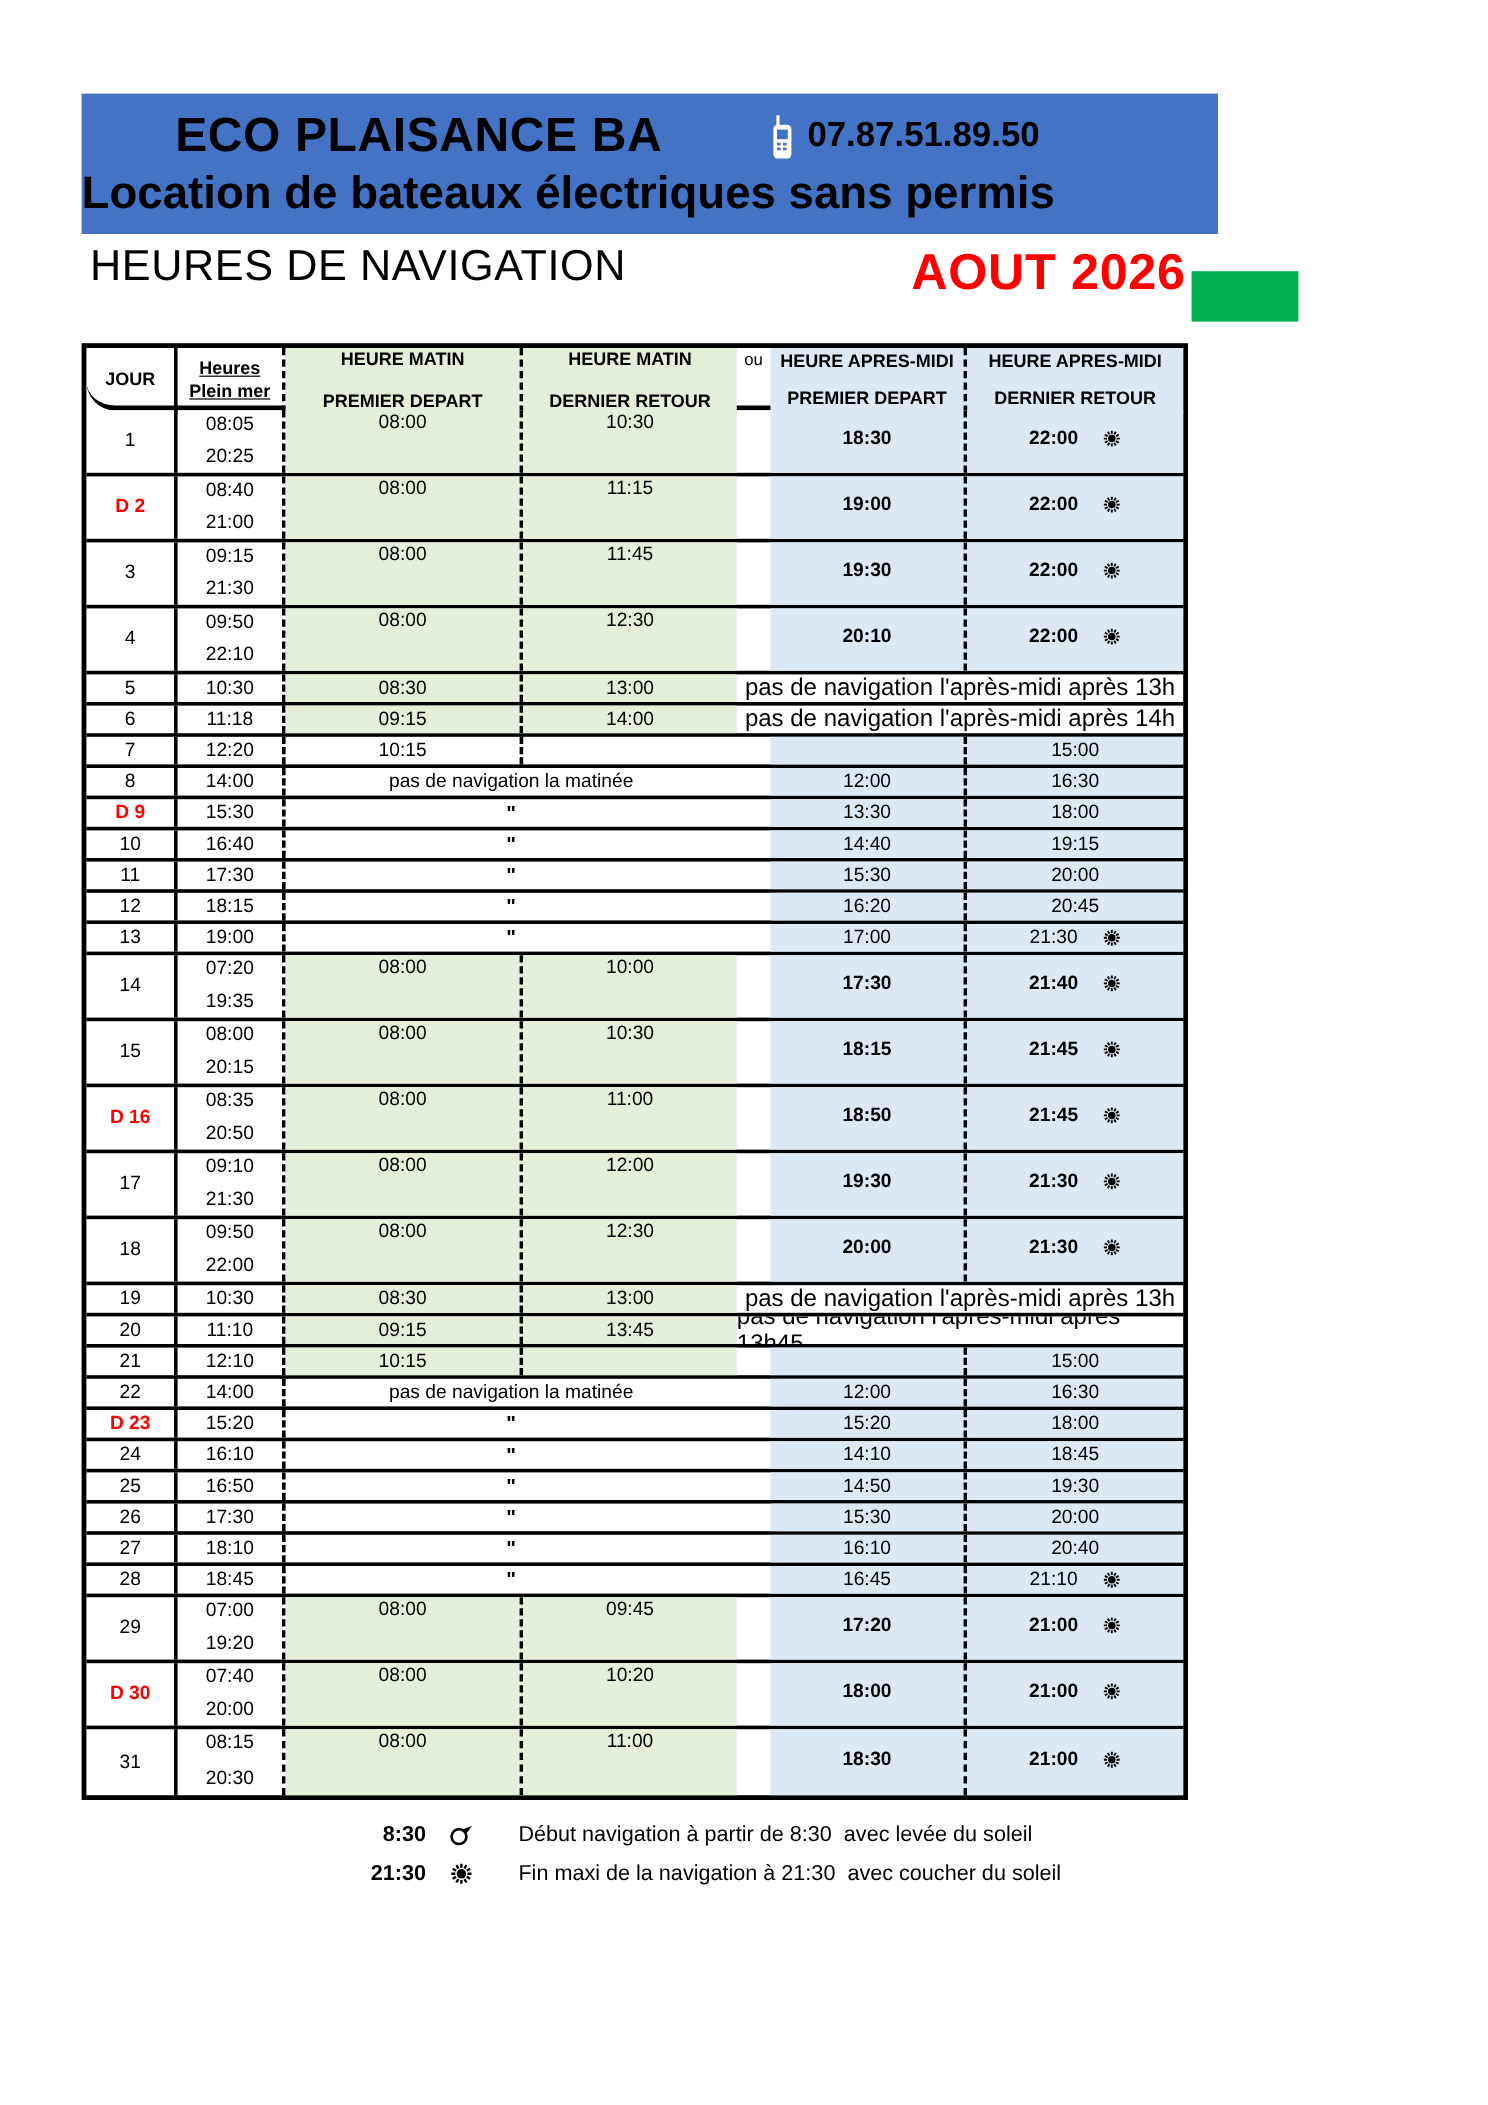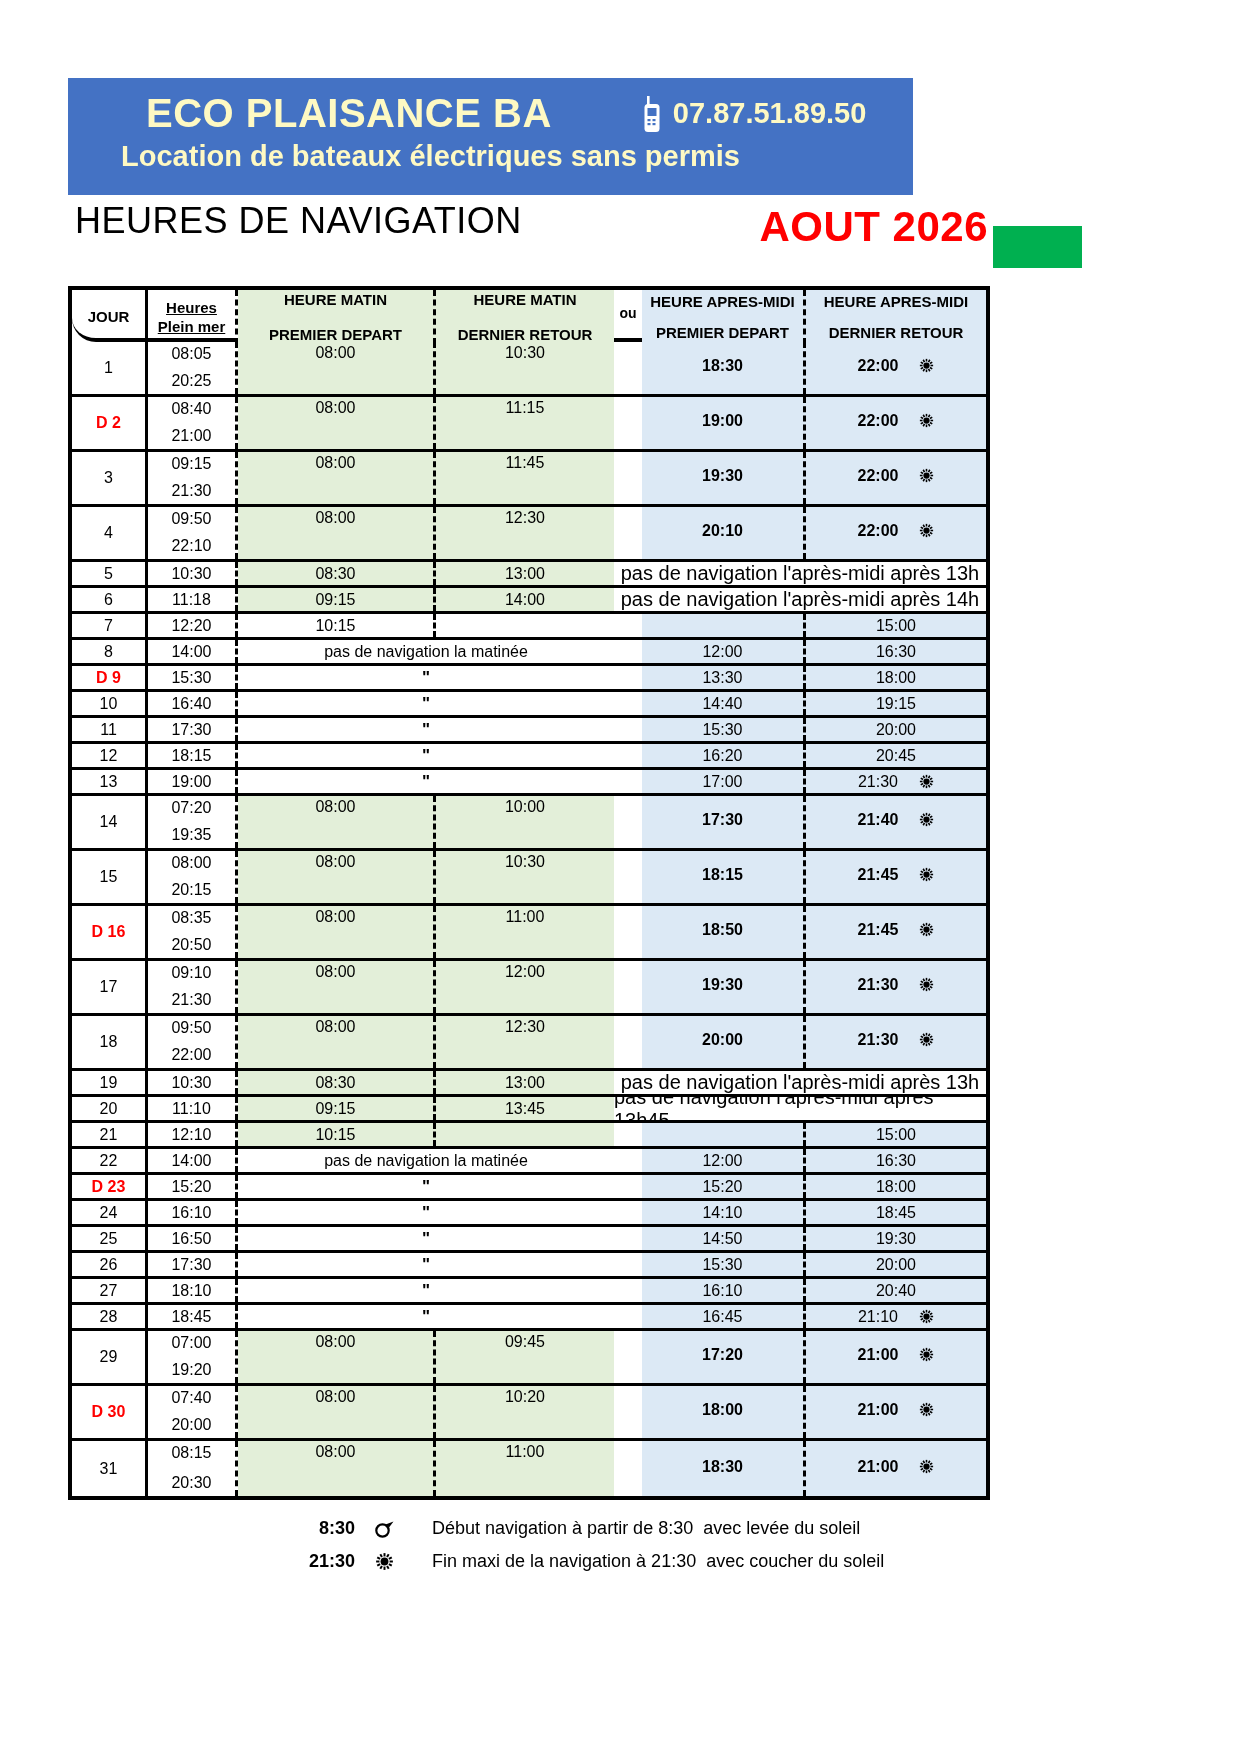--- a/index.html
+++ b/index.html
@@ -4,46 +4,46 @@
 <style>
   :root{
     --banner-blue:#4472C4; --morning-green:#E3EFD9; --afternoon-blue:#DCE9F5;
     --accent-red:#FF0000; --flag-green:#00B050;
   }
   *{box-sizing:border-box; margin:0; padding:0;}
   html,body{background:#fff;}
   body{width:1240px; height:1754px; position:relative; font-family:"Liberation Sans", sans-serif; color:#000;}
 
   
-  .banner{position:absolute; left:68px; top:78px; width:845px; height:117px; background:var(--banner-blue); color:#fef9c3;}
+  .banner{position:absolute; left:68px; top:78px; width:947px; height:117px; background:var(--banner-blue); color:#000000;}
   .banner-row1{display:flex; align-items:center; padding-top:13px; padding-left:78px;}
   .banner-title{font-size:40px; font-weight:bold; letter-spacing:.5px;}
   .banner-phone{display:flex; align-items:center; margin-left:88px; gap:9px; font-size:29px; font-weight:bold;}
-  .banner-sub{text-align:center; font-size:29px; font-weight:bold; margin-top:4px; padding-right:120px;}
+  .banner-sub{font-size:38px; font-weight:bold; margin-top:4px; padding-right:120px;}
 
   
   .heading{position:absolute; left:75px; top:200px; font-size:36px; font-weight:500; letter-spacing:.5px;}
   .month{position:absolute; right:252px; top:203px; font-size:42px; font-weight:bold; color:var(--accent-red); letter-spacing:.5px;}
   .flag{position:absolute; left:993px; top:226px; width:89px; height:42px; background:var(--flag-green);}
 
   
   .schedule{position:absolute; left:68px; top:286px; width:922px; border:4px solid #000; background:#fff;}
   .t-header,.t-row{display:grid; grid-template-columns:76px 90px 198px 178px 28px 164px 180px;}
   .t-header{height:52px; border-bottom:4px solid #000;border-radius:24px;}
   .t-row{border-bottom:3px solid #000;}
   .t-row.tall{height:55px;}
   .t-row.single{height:26px;}
   .t-row.last{border-bottom:none;}
 
   .hcell{display:flex; flex-direction:column; justify-content:center; align-items:center; font-weight:bold; font-size:15px; line-height:1.3; text-align:center;}
   .h-jour{border-right:3px solid #000;}
   .h-tide{border-right:3px dashed #000;text-decoration:underline;}
   .h-mdep{border-right:3px dashed #000;}
   .h-adep{border-right:3px dashed #000;}
-  .h-ou{font-weight:bold; font-size:14px; justify-content:center; padding-bottom:8px;}
+  .h-ou{font-weight:normal; font-size:14px; justify-content:flex-start; padding-bottom:8px;}
 
   .cell{display:flex; align-items:center; justify-content:center; overflow:hidden;}
   .green{background:var(--morning-green);gap:15px;}
   .blue{background:var(--afternoon-blue);gap:12px;}
   .c-day{border-right:3px solid #000; font-size:16px;}
   .c-day.red{color:var(--accent-red); font-weight:bold;}
   .c-tide{border-right:3px dashed #000; flex-direction:column; font-size:16px;}
   .c-tide.two{justify-content:space-between; padding:3px 0 4px;}
   .c-mdep{border-right:3px dashed #000;}
   .c-adep{border-right:3px dashed #000;}

